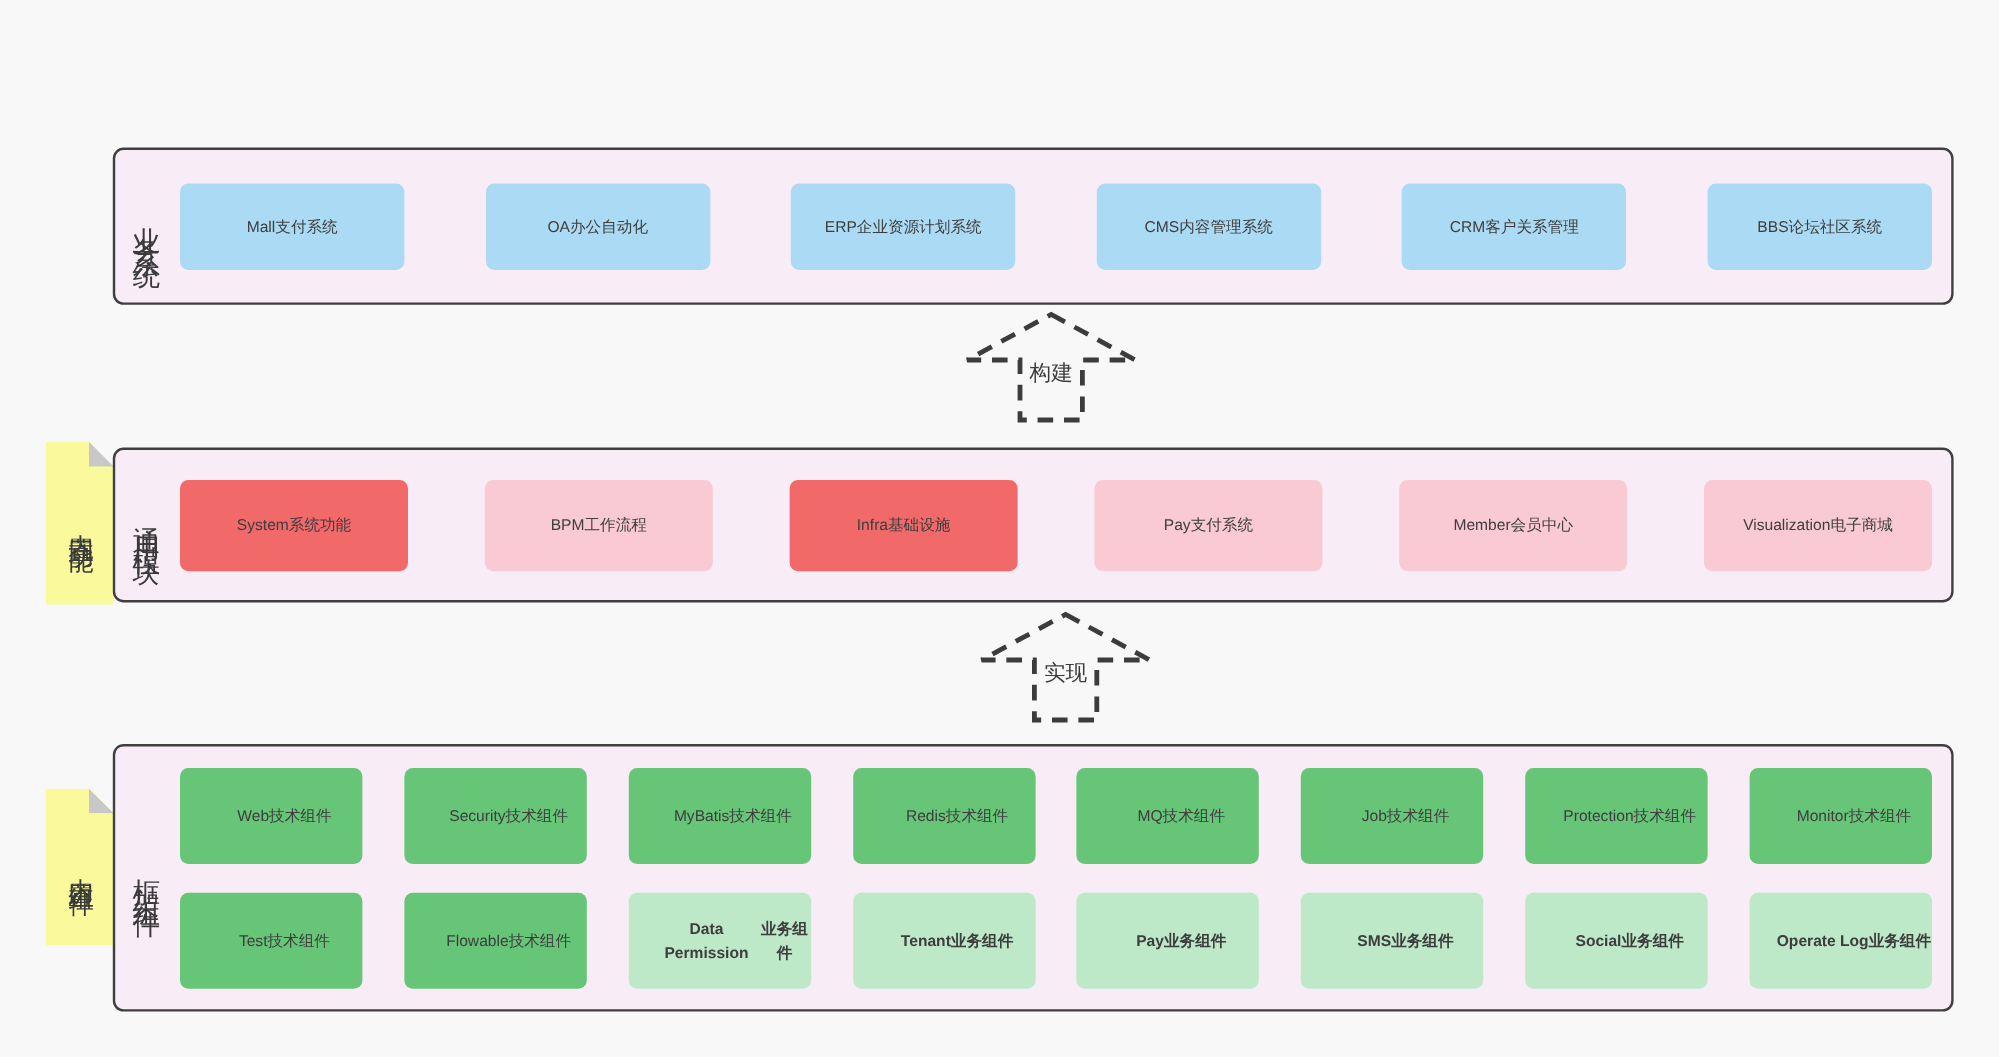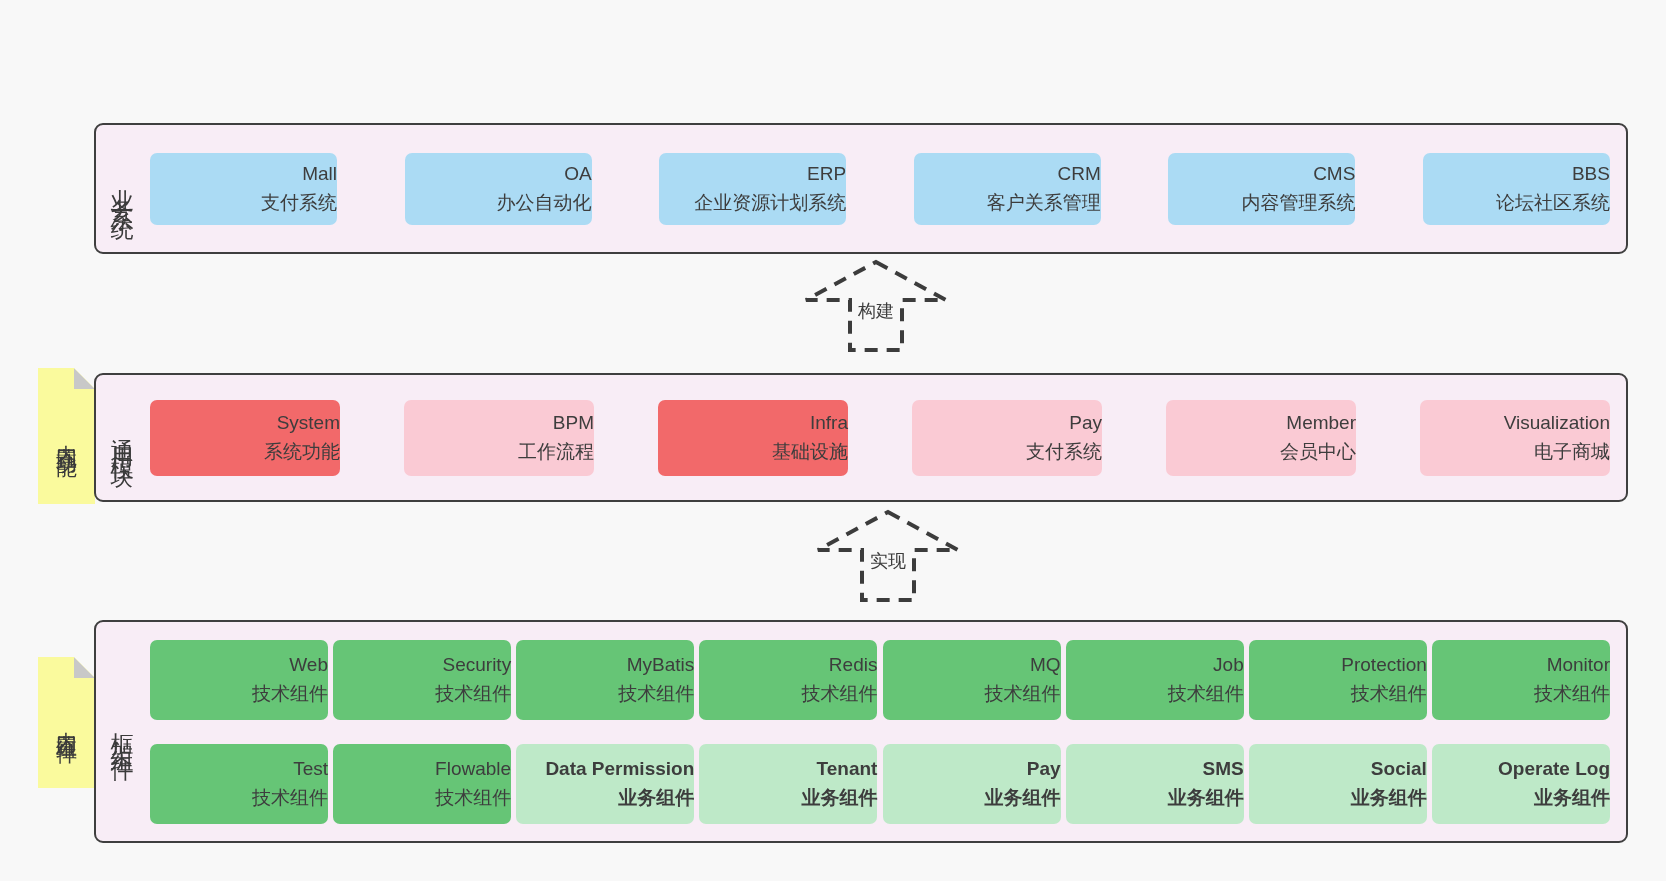--- a/index.html
+++ b/index.html
@@ -51,30 +51,30 @@
     align-items:stretch;
     gap:24px;
   }
   .row8 {
     display:flex; justify-content:space-between; align-items:center;
   }
   
   .box {
     box-sizing:border-box;
     border-radius:7px;
-    display:flex; flex-direction:column;
-    align-items:flex-end; justify-content:center;
+    display:flex; flex-direction:row;
+    align-items:center; justify-content:center;
     text-align:center;
-    font-size:19px;
+    font-size:13px;
     line-height:1.5;
     color:#3d3d3d;
   }
   .box-wide   { width:187px; height:72px; }
   .box-mid    { width:190px; height:76px; }
-  .box-small  { width:178px; height:80px;padding-left:22px; }
+  .box-small  { width:152px; height:80px;padding-left:22px; }
   .c-blue        { background:#abdbf4; }
   .c-red         { background:#f2696a; }
   .c-pink        { background:#facad4; }
   .c-green       { background:#66c576; }
   .c-green-light { background:#bee9c8;font-weight:bold; }
   
   .sticky {
     position:absolute;
     left:38px; width:57px;
     background:#fafa9d;
@@ -129,26 +129,26 @@
       </div>
       <div class="box box-wide c-blue">
         <span>OA</span>
         <span>办公自动化</span>
       </div>
       <div class="box box-wide c-blue">
         <span>ERP</span>
         <span>企业资源计划系统</span>
       </div>
       <div class="box box-wide c-blue">
+        <span>CMS</span>
+        <span>内容管理系统</span>
+      </div>
+      <div class="box box-wide c-blue">
         <span>CRM</span>
         <span>客户关系管理</span>
-      </div>
-      <div class="box box-wide c-blue">
-        <span>CMS</span>
-        <span>内容管理系统</span>
       </div>
       <div class="box box-wide c-blue">
         <span>BBS</span>
         <span>论坛社区系统</span>
       </div>
     </div>
   </div>
 
   <svg class="arrow arrow-build" viewBox="0 0 150 100">
     <path d="M75 5 L145 43 L101 43 L101 93 L49 93 L49 43 L5 43 Z" fill="none" stroke="#3c3c3c" stroke-width="4" stroke-dasharray="13 9"></path>

